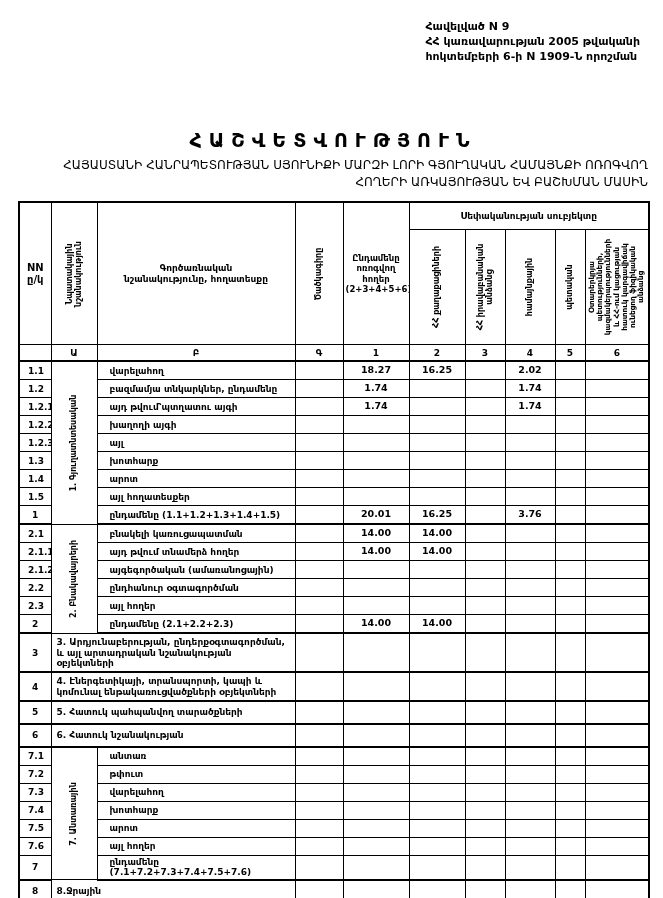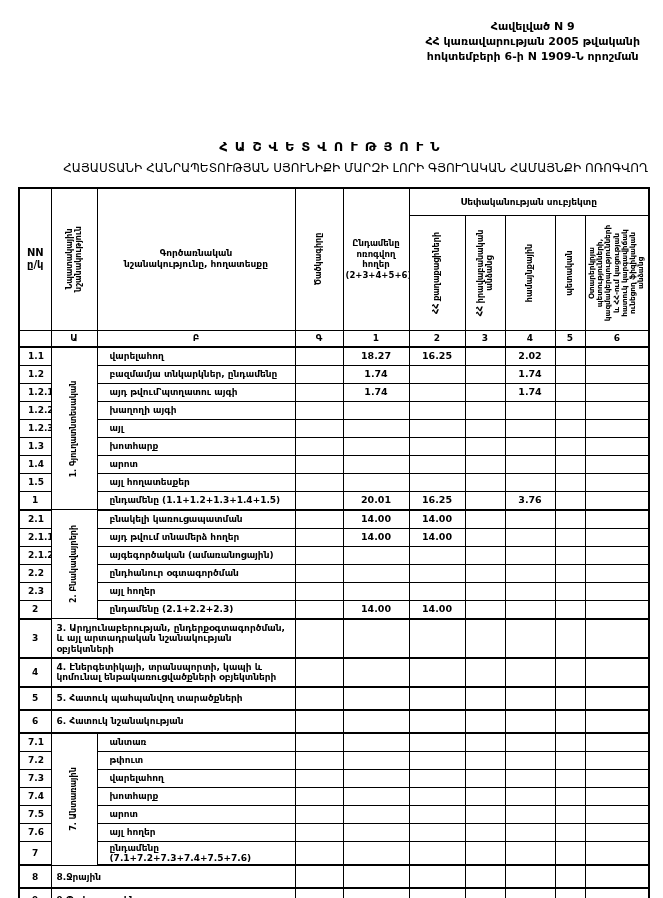--- a/index.html
+++ b/index.html
@@ -6,30 +6,29 @@
   body{
     width:663px;height:898px;
     font-family:"DejaVu Sans",sans-serif;
     color:#000;
     -webkit-font-smoothing:none;
   }
   .page{padding:10px 15px 0 18px;box-sizing:border-box;}
 
   
   .hdr-note{
-    text-align:center;
     font-weight:bold;font-size:11px;line-height:1.35;
-    margin:10px 8px 16px 0;
+    margin:10px 8px 6px 0;
     float:right;
   }
   .clear{clear:both;}
 
   
   .title{
-    text-align:center;font-weight:bold;font-size:13px;
+    text-align:center;font-weight:bold;font-size:19px;
     letter-spacing:7px;margin-top:58px;
   }
   .subtitle{
     text-align:right;font-weight:normal;font-size:12px;
     line-height:1.45;margin-top:6px;
   }
 
   
   table{
     border-collapse:collapse;table-layout:fixed;
@@ -82,20 +81,21 @@
   <div class="hdr-note">
     <div>Հավելված N 9</div>
     <div>ՀՀ կառավարության 2005 թվականի</div>
     <div>հոկտեմբերի 6-ի N 1909-Ն որոշման</div>
   </div>
   <div class="clear"></div>
 
   <div class="title">ՀԱՇՎԵՏՎՈՒԹՅՈՒՆ</div>
   <div class="subtitle">
     <div>ՀԱՅԱՍՏԱՆԻ ՀԱՆՐԱՊԵՏՈՒԹՅԱՆ ՍՅՈՒՆԻՔԻ ՄԱՐԶԻ ԼՈՐԻ ԳՅՈՒՂԱԿԱՆ ՀԱՄԱՅՆՔԻ ՈՌՈԳՎՈՂ</div>
+    <div>ՀՈՂԵՐԻ ԱՌԿԱՅՈՒԹՅԱՆ ԵՎ ԲԱՇԽՄԱՆ ՄԱՍԻՆ</div>
   </div>
 
   <table>
     <colgroup>
       <col style="width:32px">
         <col style="width:46px">
         <col style="width:198px">
       <col style="width:48px">
         <col style="width:66px">
         <col style="width:56px">

